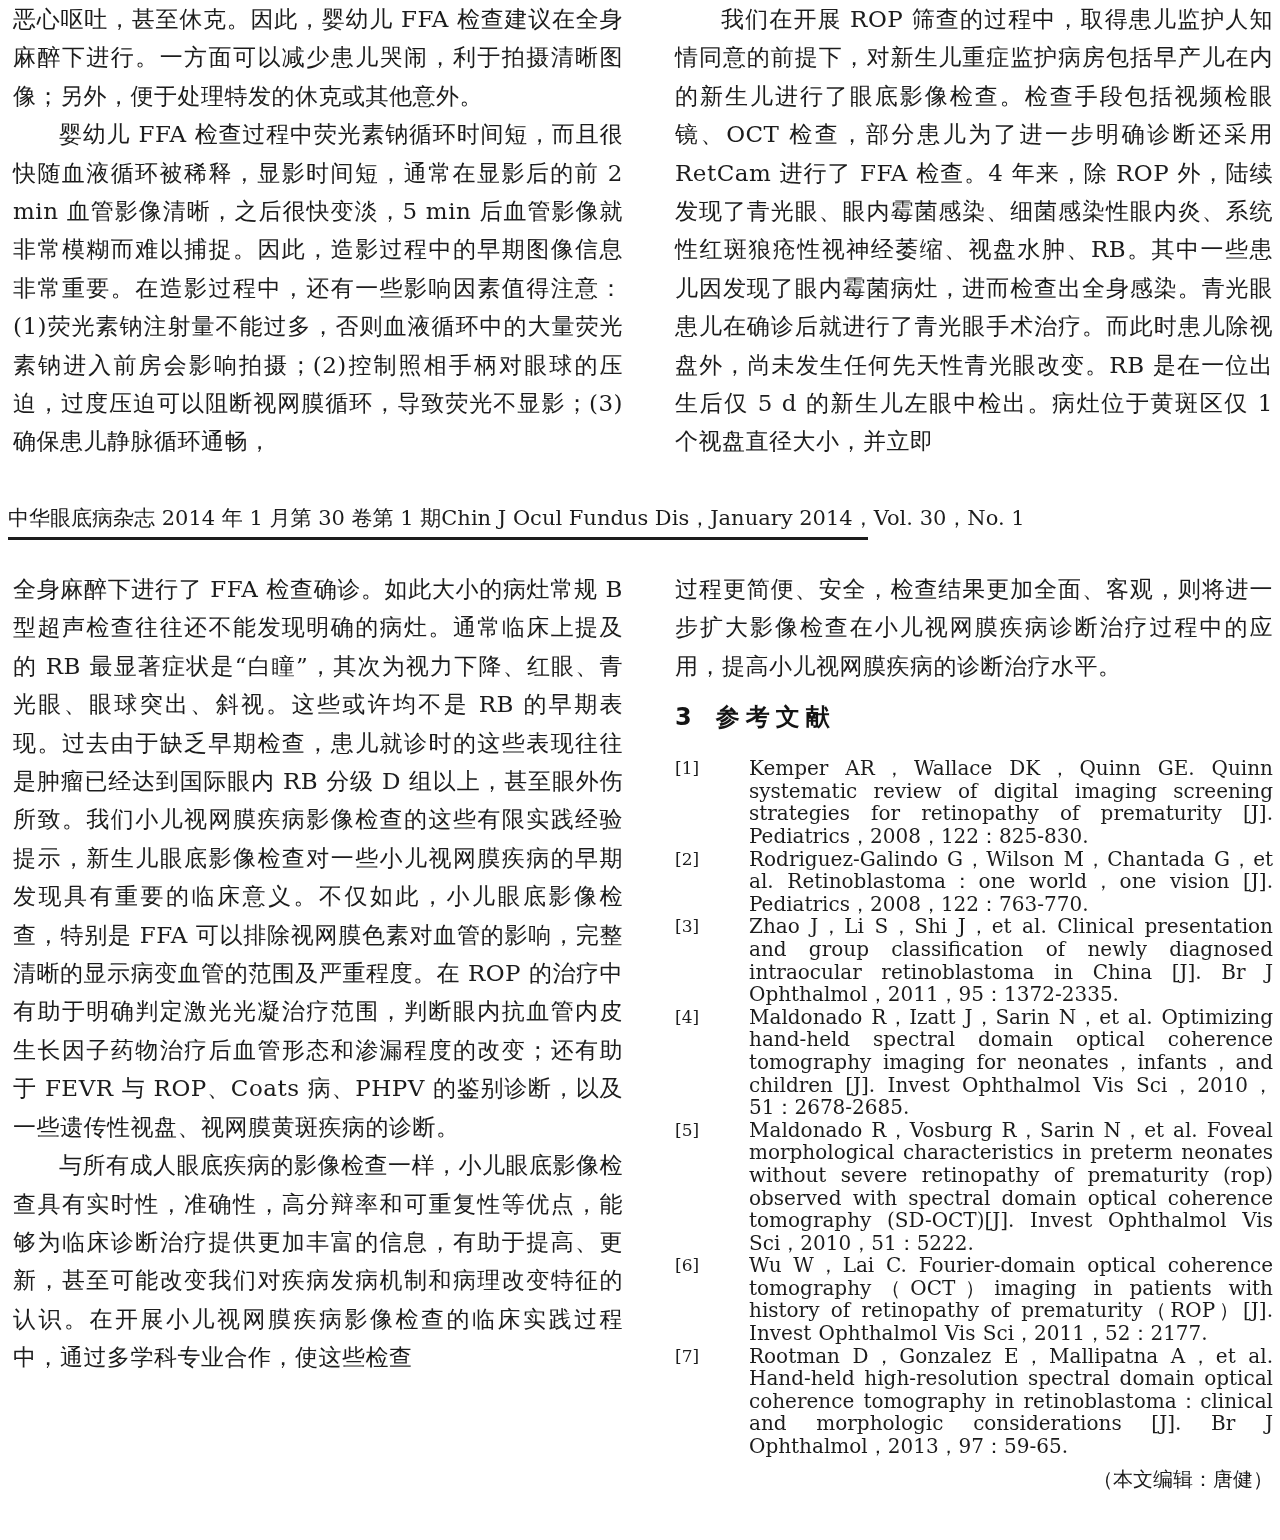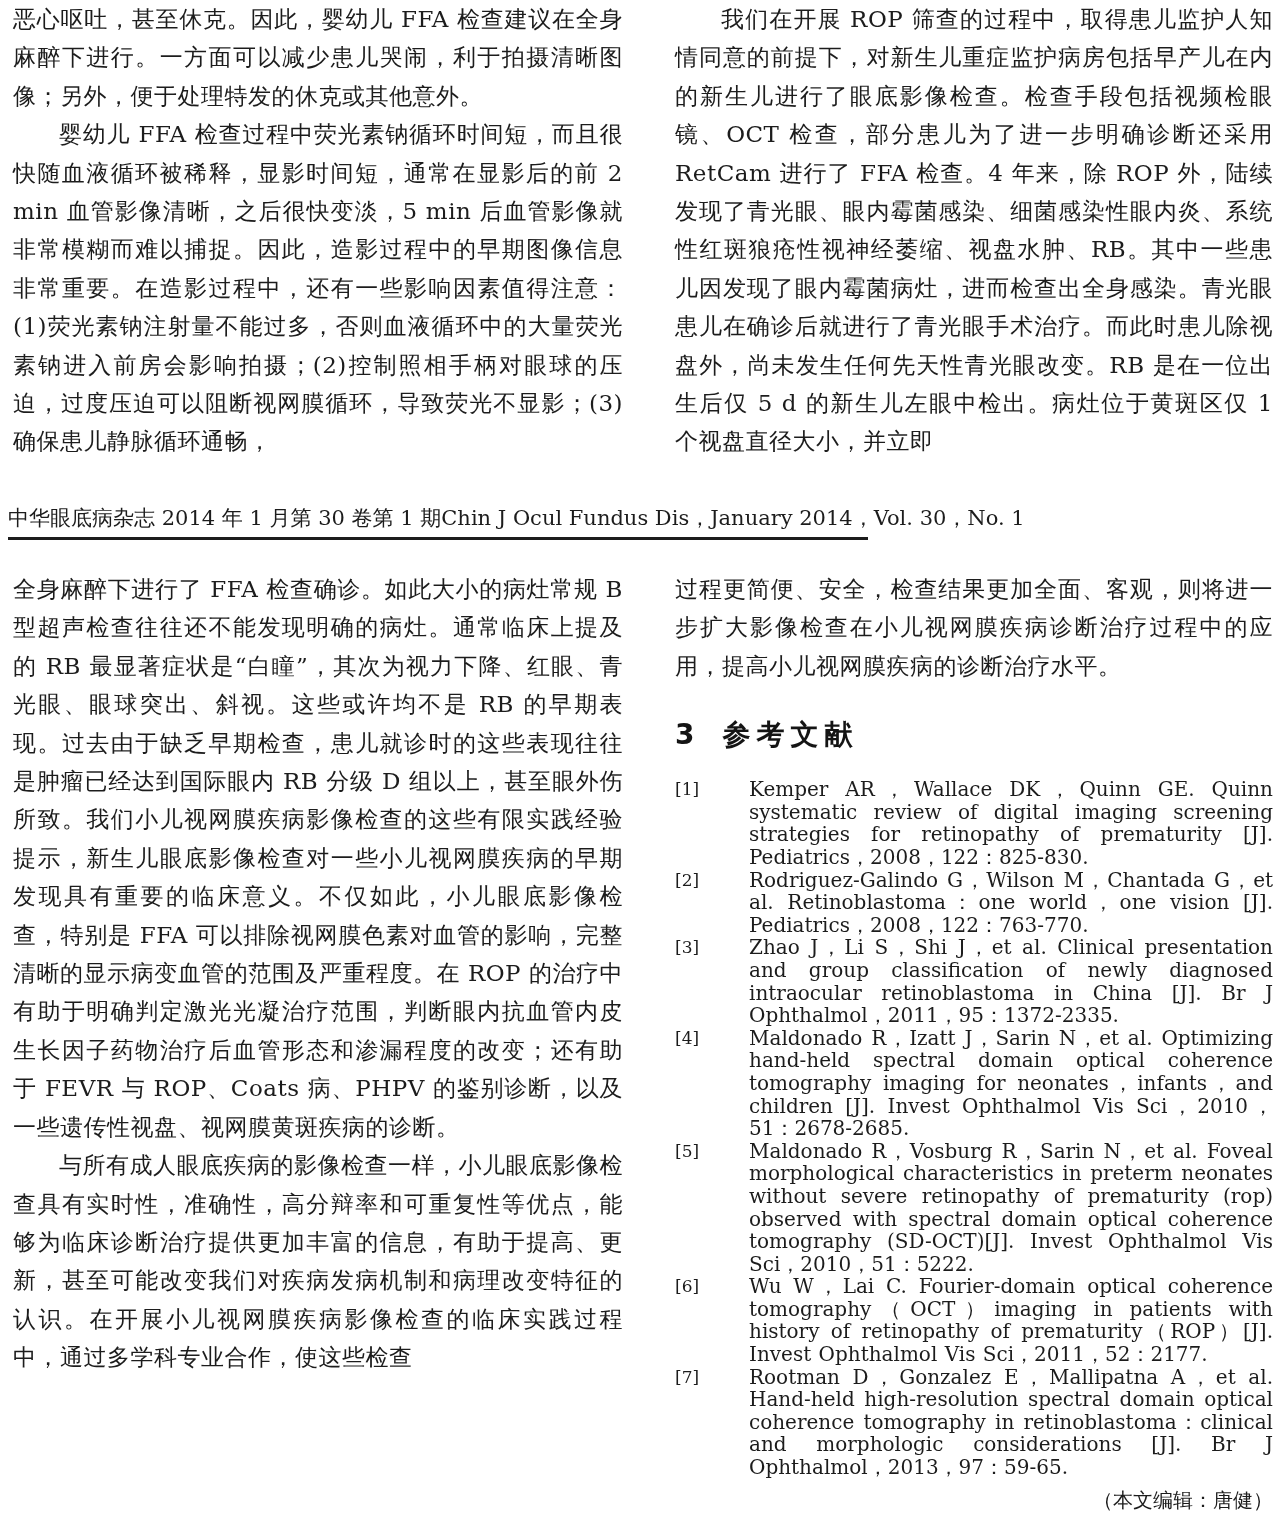--- a/index.html
+++ b/index.html
@@ -31,24 +31,24 @@
     top: 504px;
     left: 8px;
     width: 860px;
     padding-bottom: 5px;
     border-bottom: 3px solid #1c1c1c;
     font-size: 21px;
     white-space: nowrap;
   }
   .jh-en { }
   .ref-heading {
-    margin: 31px 0 24px 0;
+    margin: 16px 0 24px 0;
     font-family: "DejaVu Sans", "Liberation Sans", sans-serif;
     font-weight: bold;
-    font-size: 28px;
+    font-size: 24px;
     color: #141414;
   }
   .ref-heading-title { margin-left: 1em; letter-spacing: 6px; }
   .ref-list { margin: 0; }
   .ref-item { display: flex; align-items: flex-start; }
   .ref-num {
     flex: 0 0 42px;
     font-size: 17px;
     line-height: 22.6px;
   }

